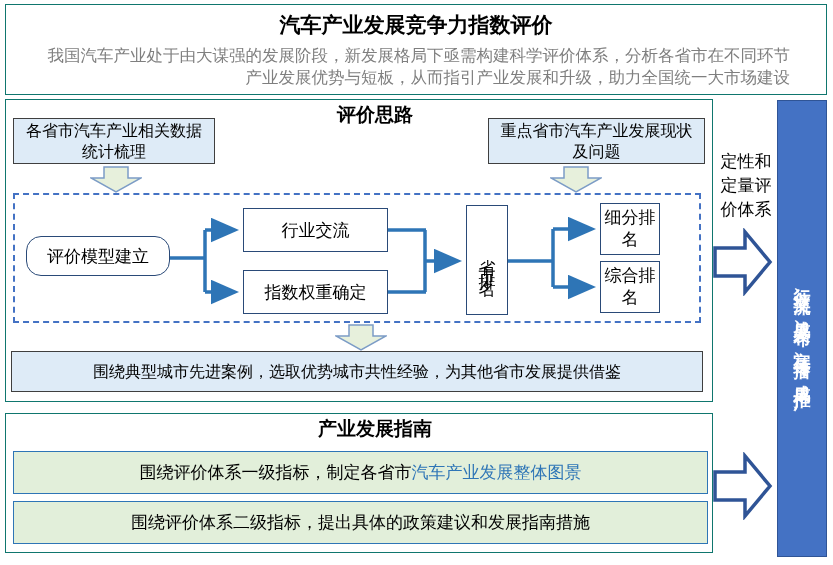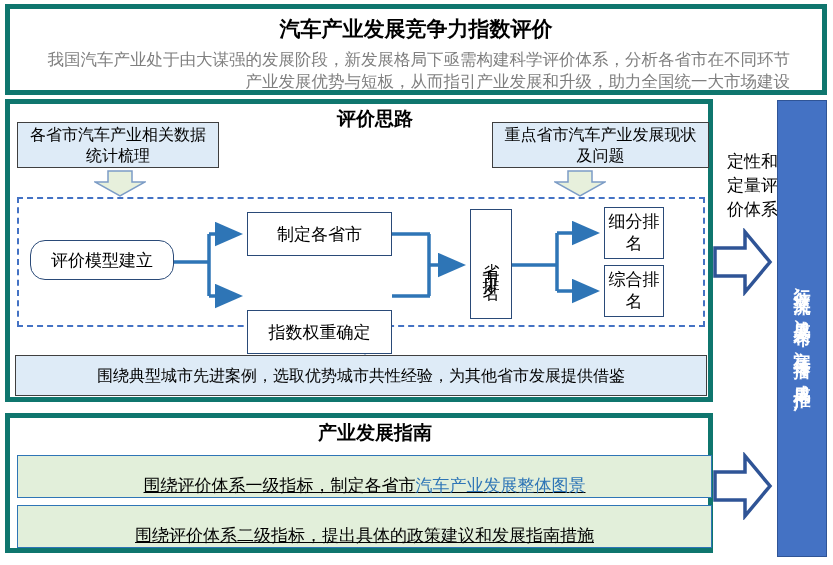--- a/index.html
+++ b/index.html
@@ -8,21 +8,21 @@
   .canvas {
     position: relative;
     width: 833px; height: 565px;
     background: #fff;
     overflow: hidden;
   }
 
   
   .frame {
     position: absolute;
-    border: 5px solid #0f766e;
+    border: 1px solid #0f766e;
     background: #fff;
   }
   .top-frame    { left: 5px; top: 4px;   width: 822px; height: 91px; }
   .mid-frame    { left: 5px; top: 99px;  width: 708px; height: 303px; }
   .bottom-frame { left: 5px; top: 413px; width: 708px; height: 140px; }
 
   .main-title {
     margin-top: 6px;
     text-align: center;
     font-size: 21px; font-weight: bold; color: #000;
@@ -64,51 +64,50 @@
   .flow-box {
     position: absolute;
     background: #fff;
     border: 1.5px solid #2a4a78;
     display: flex; align-items: center; justify-content: center;
     text-align: center;
     font-size: 17px; color: #000;
   }
   .fb-model   { left: 11px;  top: 41px; width: 144px; height: 40px; border-radius: 15px; }
   .fb-data    { left: 228px; top: 13px; width: 145px; height: 44px; }
-  .fb-weight  { left: 228px; top: 75px; width: 145px; height: 44px; margin-top: 36px; }
+  .fb-weight  { left: 228px; top: 75px; width: 145px; height: 44px; }
   .fb-ranking { left: 451px; top: 10px; width: 42px;  height: 110px; }
   .fb-ranking span {
     writing-mode: vertical-lr; text-orientation: upright;
     letter-spacing: 7px; font-size: 17px;
   }
   .fb-sub     { left: 585px; top: 8px;  width: 60px; height: 52px; line-height: 22px; }
   .fb-overall { left: 585px; top: 66px; width: 60px; height: 52px; line-height: 22px; }
   .flow-lines { position: absolute; left: 0; top: 0; }
 
   
   .green-box {
     position: absolute;
     background: #E2EFDA;
     border: 1px solid #2E75B6;
-    display: flex; align-items: flex-end; justify-content: center;
+    display: flex; align-items: center; justify-content: center;
     text-align: center;
     font-size: 17px; color: #000;
     padding: 0 8px;
-    text-decoration: underline;
   }
   .guide-1 { left: 7px; top: 37px; width: 695px; height: 43px; }
   .guide-2 { left: 7px; top: 87px; width: 695px; height: 43px; }
   .hl-blue { color: #2E75B6; }
 
   
   .qual-label {
     position: absolute;
     left: 714px; top: 150px; width: 64px;
     font-size: 17px; line-height: 24px; color: #000;
-    text-align: right;
+    text-align: center;
   }
   .side-bar {
     position: absolute;
     left: 777px; top: 100px; width: 50px; height: 457px;
     background: #4472C4;
     border: 1px solid #2F5496;
     display: flex; align-items: center; justify-content: center;
   }
   .side-bar span {
     writing-mode: vertical-lr; text-orientation: upright;
@@ -166,21 +165,21 @@
           <path d="M410,35 V97"></path>
           <path d="M410,66 H440" marker-end="url(#ah)"></path>
           <path d="M493,66 H539"></path>
           <path d="M538,34 V92"></path>
           <path d="M538,34 H574" marker-end="url(#ah)"></path>
           <path d="M538,92 H574" marker-end="url(#ah)"></path>
         </g>
       </svg>
 
       <div class="flow-box fb-model">评价模型建立</div>
-      <div class="flow-box fb-data">制定各省市</div>
+      <div class="flow-box fb-data">行业交流</div>
       <div class="flow-box fb-weight">指数权重确定</div>
       <div class="flow-box fb-ranking">
         <span>省市排名</span>
       </div>
       <div class="flow-box fb-sub">细分排名</div>
       <div class="flow-box fb-overall">综合排名</div>
     </div>
 
     <div class="blue-box summary-box">围绕典型城市先进案例，选取优势城市共性经验，为其他省市发展提供借鉴</div>
   </div>

